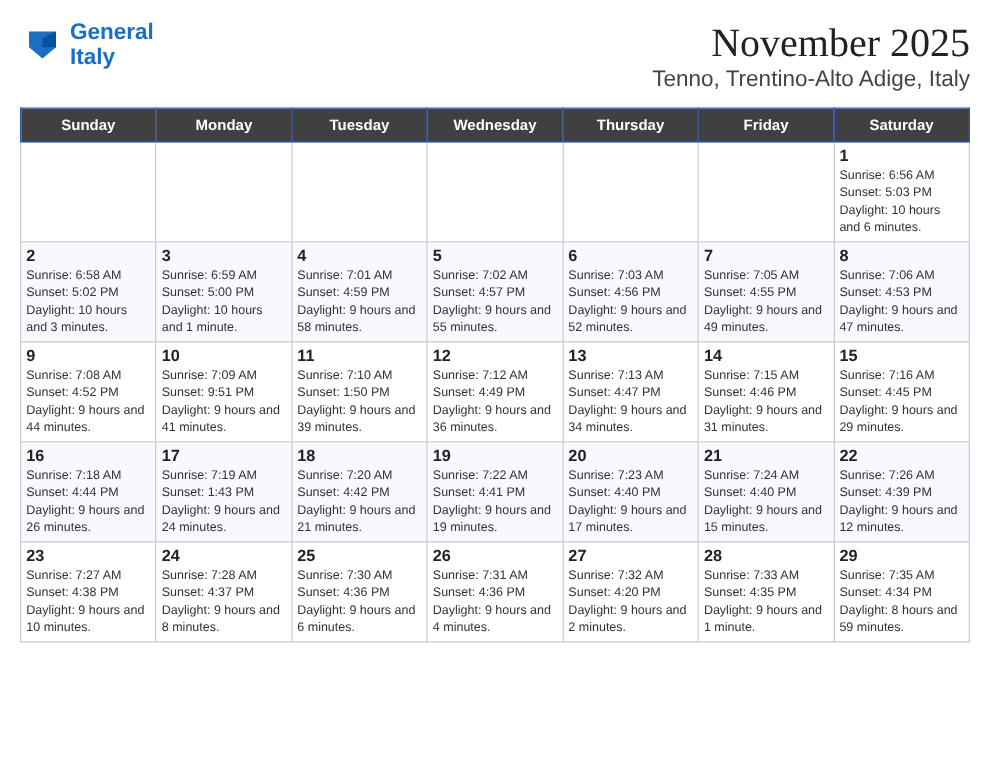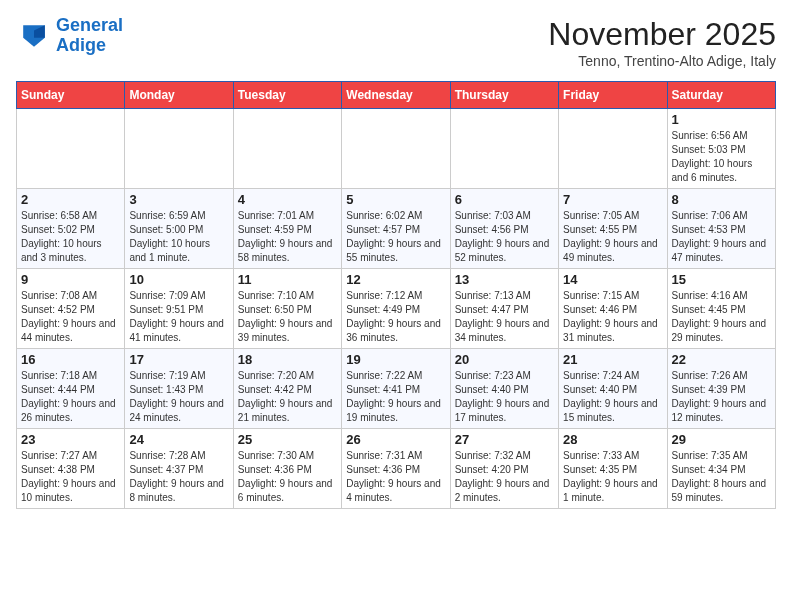--- a/index.html
+++ b/index.html
@@ -34,23 +34,24 @@
       width: 36px;
       height: 36px;
     }
     .title-area {
       text-align: right;
     }
     .month-title {
       font-size: 32px;
       font-weight: normal;
       color: #222;
+      font-family: Liberation Serif, serif;
     }
     .subtitle {
-      font-size: 14px;
+      font-size: 18px;
       color: #444;
     }
     .calendar {
       width: 100%;
       border-collapse: collapse;
       border: 1px solid #ccc;
     }
     .calendar th {
       background-color: #3a6bbf;
       color: #fff;
@@ -82,35 +83,36 @@
       color: #333;
       line-height: 1.4;
     }
     tr:nth-child(even) td {
       background: #f7f9ff;
     }
     tr:nth-child(odd) td {
       background: #fff;
     }
     .calendar thead tr th {
-      background: #ef4444;
+      background: #404040;
+      text-align: center;
     }
   </style>
 </head>
 <body>
 
 <div class="header-section">
   <div class="logo-area">
     <svg class="logo-blue-shape" viewBox="0 0 40 40">
       <polygon points="8,8 32,8 32,22 20,32 8,22" fill="#1a6fc4"></polygon>
       <polygon points="20,14 32,8 32,22 20,22" fill="#0a4fa0"></polygon>
     </svg>
     <div class="logo-text">
       <div><span>General</span></div>
-      <div><span>Adige</span></div>
+      <div><span>Italy</span></div>
     </div>
   </div>
   <div class="title-area">
     <div class="month-title">November 2025</div>
     <div class="subtitle">Tenno, Trentino-Alto Adige, Italy</div>
   </div>
 </div>
 
 <table class="calendar">
   <thead>
@@ -153,21 +155,21 @@
 Daylight: 10 hours and 1 minute.</div>
         </td>
         <td>
           <span class="day-number">4</span>
           <div class="day-info">Sunrise: 7:01 AM
 Sunset: 4:59 PM
 Daylight: 9 hours and 58 minutes.</div>
         </td>
         <td>
           <span class="day-number">5</span>
-          <div class="day-info">Sunrise: 6:02 AM
+          <div class="day-info">Sunrise: 7:02 AM
 Sunset: 4:57 PM
 Daylight: 9 hours and 55 minutes.</div>
         </td>
         <td>
           <span class="day-number">6</span>
           <div class="day-info">Sunrise: 7:03 AM
 Sunset: 4:56 PM
 Daylight: 9 hours and 52 minutes.</div>
         </td>
         <td>
@@ -192,21 +194,21 @@
         </td>
         <td>
           <span class="day-number">10</span>
           <div class="day-info">Sunrise: 7:09 AM
 Sunset: 9:51 PM
 Daylight: 9 hours and 41 minutes.</div>
         </td>
         <td>
           <span class="day-number">11</span>
           <div class="day-info">Sunrise: 7:10 AM
-Sunset: 6:50 PM
+Sunset: 1:50 PM
 Daylight: 9 hours and 39 minutes.</div>
         </td>
         <td>
           <span class="day-number">12</span>
           <div class="day-info">Sunrise: 7:12 AM
 Sunset: 4:49 PM
 Daylight: 9 hours and 36 minutes.</div>
         </td>
         <td>
           <span class="day-number">13</span>
@@ -215,21 +217,21 @@
 Daylight: 9 hours and 34 minutes.</div>
         </td>
         <td>
           <span class="day-number">14</span>
           <div class="day-info">Sunrise: 7:15 AM
 Sunset: 4:46 PM
 Daylight: 9 hours and 31 minutes.</div>
         </td>
         <td>
           <span class="day-number">15</span>
-          <div class="day-info">Sunrise: 4:16 AM
+          <div class="day-info">Sunrise: 7:16 AM
 Sunset: 4:45 PM
 Daylight: 9 hours and 29 minutes.</div>
         </td>
       </tr>
       <tr>
         <td>
           <span class="day-number">16</span>
           <div class="day-info">Sunrise: 7:18 AM
 Sunset: 4:44 PM
 Daylight: 9 hours and 26 minutes.</div>

